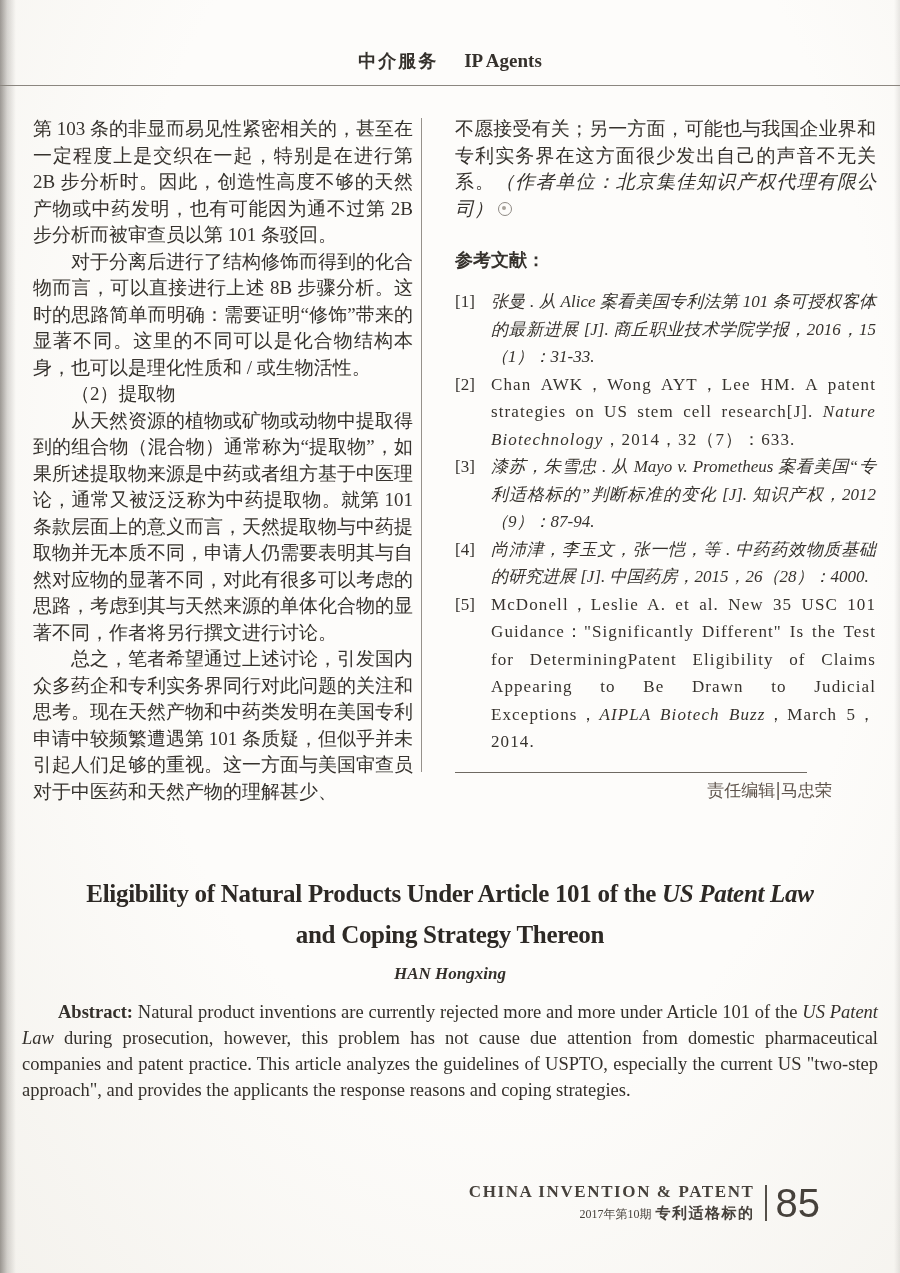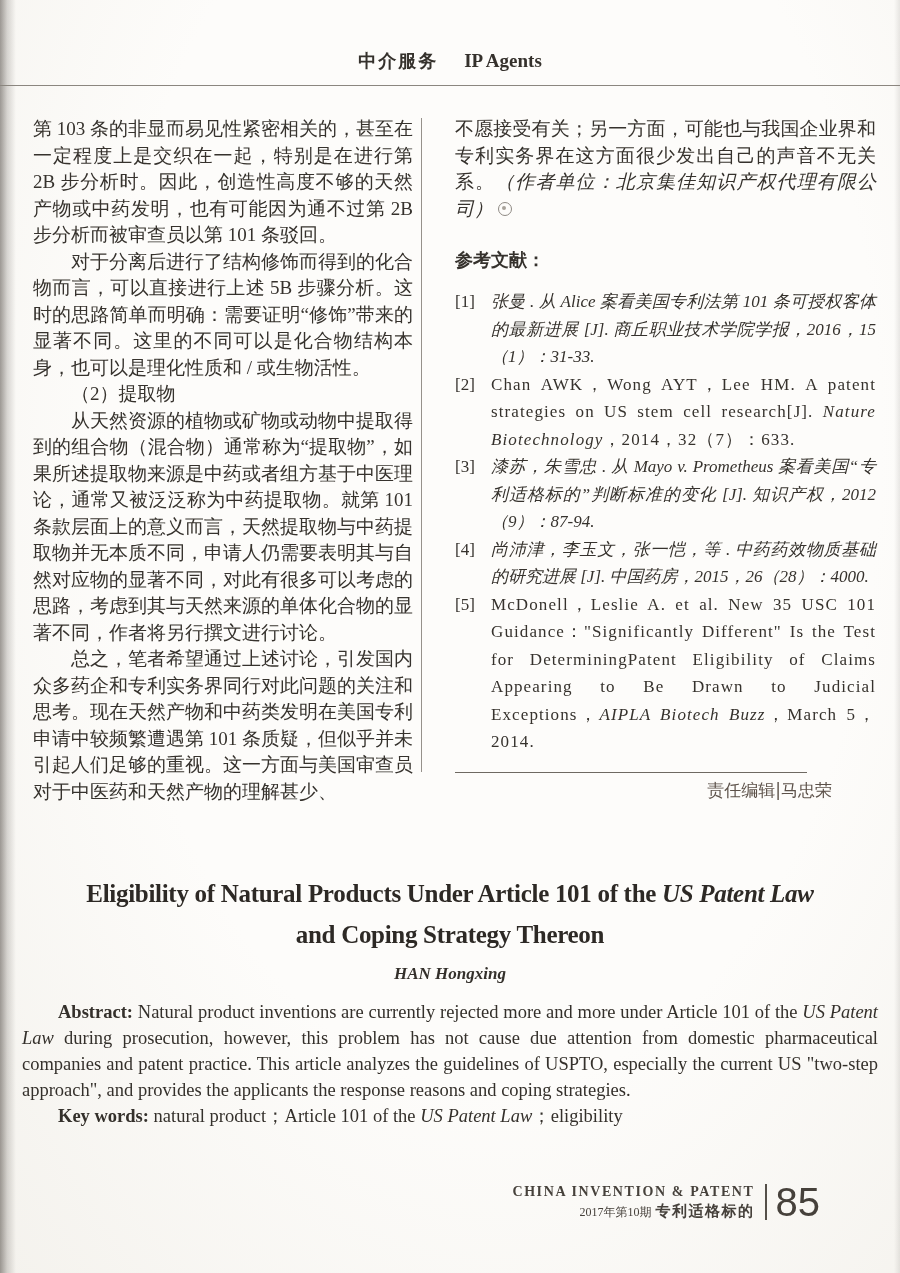--- a/index.html
+++ b/index.html
@@ -46,21 +46,21 @@
   .title{margin:0; text-align:center; font-size:25px; font-weight:bold; letter-spacing:-0.3px;
     color:#2d2925; font-family:"Liberation Serif", serif;}
   .title-line2{margin-top:13px;}
   .author{text-align:center; margin-top:15px; font-weight:bold; font-style:italic; font-size:17px; color:#34302b;}
   .abstract, .keywords{width:856px; margin:0 auto; font-size:18.5px; line-height:26px;
     text-align:justify; text-indent:36px; color:#34302b;}
   .abstract{margin-top:15px;}
 
   .footer{position:absolute; top:1182px; right:80px; display:flex; align-items:center;}
   .footer-text{text-align:right; color:#46413b;}
-  .f-en{font-size:14px; letter-spacing:1.6px; font-weight:bold; font-family:"Liberation Serif", serif;}
+  .f-en{font-size:17px; letter-spacing:1.6px; font-weight:bold; font-family:"Liberation Serif", serif;}
   .f-cn{margin-top:2px; white-space:nowrap;}
   .f-issue{font-size:12px;}
   .f-jcn{font-size:15px; font-weight:bold; letter-spacing:1.5px; font-family:"DejaVu Sans", sans-serif;}
   .f-bar{width:2px; height:36px; background:#55504a; margin:0 9px 0 10px;}
   .f-page{font-size:40px; color:#46413b; line-height:1; font-family:Liberation Sans, sans-serif;}
 </style>
 </head>
 <body>
 
 <div class="page">
@@ -69,21 +69,21 @@
 
   <div class="header">
     <span class="sec-cn">中介服务</span>
     <span class="sec-en">IP Agents</span>
   </div>
   <div class="header-rule"></div>
   <div class="col-divider"></div>
 
   <div class="col left-col">
     <p class="noindent">第 103 条的非显而易见性紧密相关的，甚至在一定程度上是交织在一起，特别是在进行第 2B 步分析时。因此，创造性高度不够的天然产物或中药发明，也有可能因为通不过第 2B 步分析而被审查员以第 101 条驳回。</p>
-    <p>对于分离后进行了结构修饰而得到的化合物而言，可以直接进行上述 5B 步骤分析。这时的思路简单而明确：需要证明“修饰”带来的显著不同。这里的不同可以是化合物结构本身，也可以是理化性质和 / 或生物活性。</p>
+    <p>对于分离后进行了结构修饰而得到的化合物而言，可以直接进行上述 8B 步骤分析。这时的思路简单而明确：需要证明“修饰”带来的显著不同。这里的不同可以是化合物结构本身，也可以是理化性质和 / 或生物活性。</p>
     <p>（2）提取物</p>
     <p>从天然资源的植物或矿物或动物中提取得到的组合物（混合物）通常称为“提取物”，如果所述提取物来源是中药或者组方基于中医理论，通常又被泛泛称为中药提取物。就第 101 条款层面上的意义而言，天然提取物与中药提取物并无本质不同，申请人仍需要表明其与自然对应物的显著不同，对此有很多可以考虑的思路，考虑到其与天然来源的单体化合物的显著不同，作者将另行撰文进行讨论。</p>
     <p>总之，笔者希望通过上述讨论，引发国内众多药企和专利实务界同行对此问题的关注和思考。现在天然产物和中药类发明在美国专利申请中较频繁遭遇第 101 条质疑，但似乎并未引起人们足够的重视。这一方面与美国审查员对于中医药和天然产物的理解甚少、</p>
   </div>
 
   <div class="col right-col">
     <p class="noindent"><span>不愿接受有关；另一方面，可能也与我国企业界和专利实务界在这方面很少发出自己的声音不无关系。</span><span class="affil">（作者单位：北京集佳知识产权代理有限公司）</span><span class="end-mark"></span></p>
 
     <div class="refs-heading">参考文献：</div>
 
@@ -112,21 +112,20 @@
 
     <div class="editor-rule"></div>
     <div class="editor-note">责任编辑|马忠荣</div>
   </div>
 
   <div class="english">
     <h1 class="title"><span>Eligibility of Natural Products Under Article 101 of the </span><i>US Patent Law</i></h1>
     <h1 class="title title-line2">and Coping Strategy Thereon</h1>
     <div class="author">HAN Hongxing</div>
     <p class="abstract"><b>Abstract:</b><span> Natural product inventions are currently rejected more and more under Article 101 of the </span><i>US Patent Law</i><span> during prosecution, however, this problem has not cause due attention from domestic pharmaceutical companies and patent practice. This article analyzes the guidelines of USPTO, especially the current US "two-step approach", and provides the applicants the response reasons and coping strategies.</span></p>
-    <p class="keywords"><b>Key words:</b><span> natural product；Article 101 of the </span><i>US Patent Law</i><span>；eligibility</span></p>
   </div>
 
   <div class="footer">
     <div class="footer-text">
       <div class="f-en">CHINA INVENTION &amp; PATENT</div>
       <div class="f-cn">
         <span class="f-issue">2017年第10期</span>
         <span class="f-jcn">专利适格标的</span>
       </div>
     </div>

